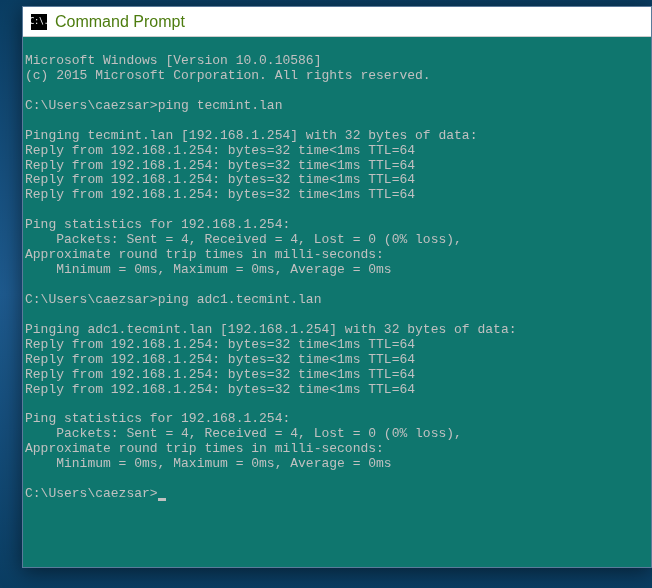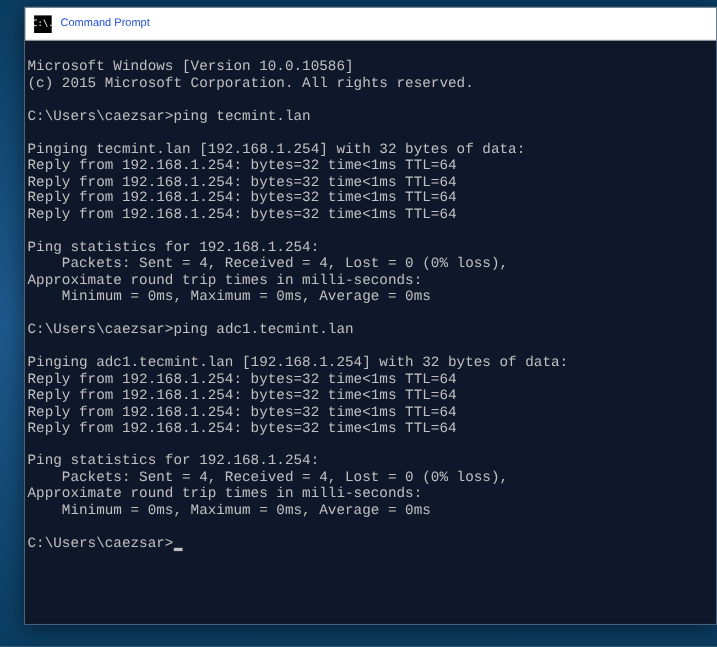--- a/index.html
+++ b/index.html
@@ -35,25 +35,25 @@
       display: inline-flex;
       align-items: center;
       justify-content: center;
       font-size: 8px;
       color: #fff;
       font-family: monospace;
       line-height: 1;
       padding: 1px;
     }
     .titlebar-text {
-      font-size: 10px;
-      color: #1d4ed8;
+      font-size: 16px;
+      color: #4d7c0f;
     }
     .terminal {
-      background: #0f172a;
+      background: #0f766e;
       color: #c0c0c0;
       font-family: "Consolas", "Courier New", monospace;
       font-size: 13px;
       line-height: 1.15;
       padding: 2px 4px 10px 2px;
       white-space: pre;
       min-height: 530px;
     }
     .prompt-line { white-space: pre; }
     .cursor-block {

